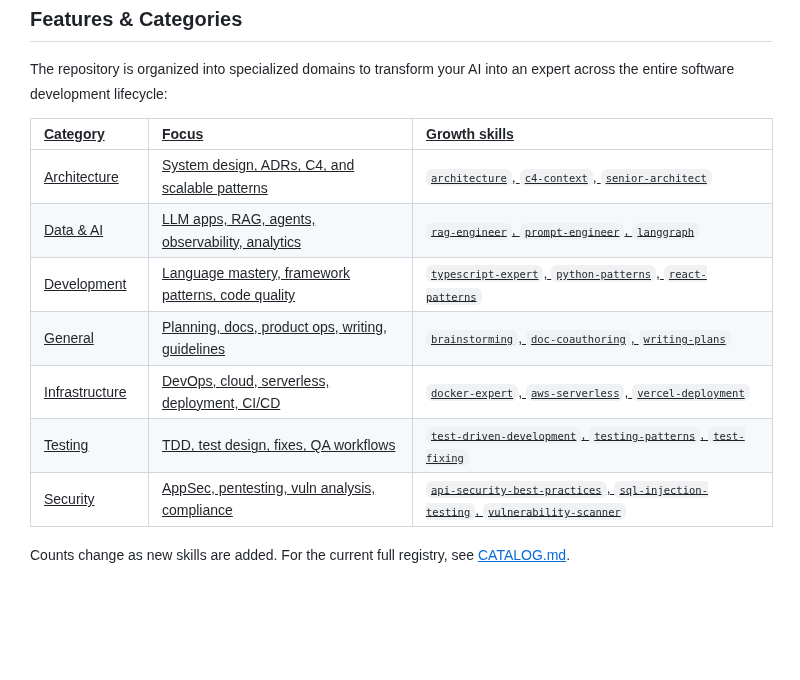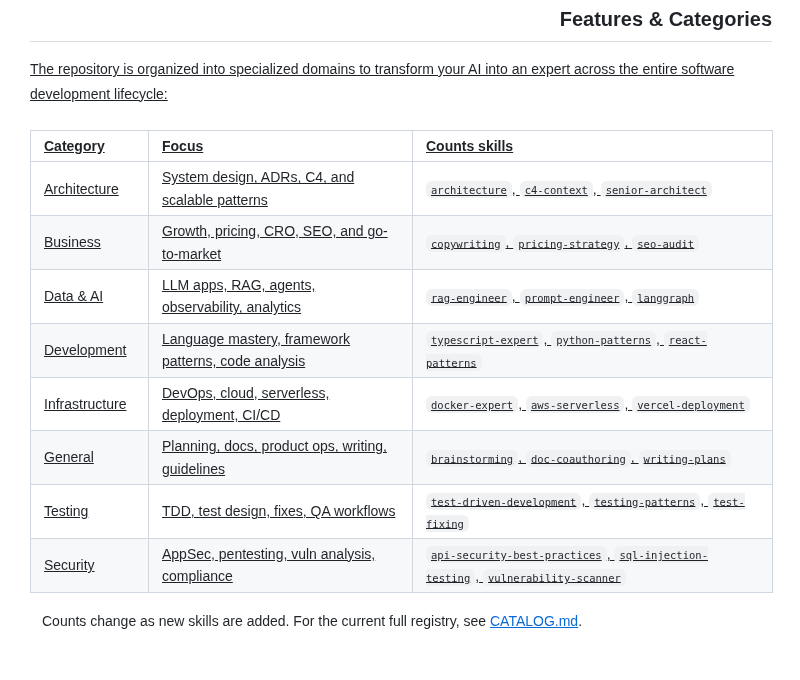--- a/index.html
+++ b/index.html
@@ -19,27 +19,25 @@
     font-size:14px;
   }
   .page{padding:6px 28px 0 30px;}
   h2.page-title{
     margin:0 0 15px 0;
     padding-bottom:8px;
     font-size:20px;
     font-weight:700;
     line-height:1.35;
     border-bottom:1px solid var(--heading-rule);
-    text-align:right;
   }
   p.intro{
-    margin:0 0 24px 0;
+    margin:0 0 12px 0;
     line-height:1.75;
     max-width:745px;
-    text-decoration:underline;
   }
   table.features-table{
     border-collapse:collapse;
     table-layout:fixed;
     width:742px;
     margin:0 0 17px 0;
   }
   col.c-cat{width:118px;}
   col.c-focus{width:264px;}
   col.c-skills{width:360px;}
@@ -56,21 +54,21 @@
   tbody tr:nth-child(even){background:var(--row-alt-bg);}
   td.cat{white-space:nowrap;}
   code.skill{
     font-family:"DejaVu Sans Mono","Liberation Mono",monospace;
     font-size:10.5px;
     background:var(--code-bg);
     padding:2.5px 5px;
     border-radius:6px;
   }
   p.footer-note{
-    margin:12px;
+    margin:0;
     line-height:1.6;
   }
   a.catalog-link{
     color:var(--link);
     text-decoration:underline;
     cursor:pointer;
   }
 </style>
 </head>
 <body>
@@ -84,53 +82,48 @@
   <table class="features-table">
     <colgroup>
       <col class="c-cat">
         <col class="c-focus">
         <col class="c-skills">
     </colgroup>
     <thead>
       <tr>
           <th>Category</th>
           <th>Focus</th>
-          <th>Counts skills</th>
+          <th>Growth skills</th>
         </tr>
     </thead>
     <tbody>
         <tr>
           <td class="cat">Architecture</td>
           <td>System design, ADRs, C4, and scalable patterns</td>
           <td><code class="skill">architecture</code>, <code class="skill">c4-context</code>, <code class="skill">senior-architect</code></td>
         </tr>
         <tr>
-          <td class="cat">Business</td>
-          <td>Growth, pricing, CRO, SEO, and go-to-market</td>
-          <td><code class="skill">copywriting</code>, <code class="skill">pricing-strategy</code>, <code class="skill">seo-audit</code></td>
-        </tr>
-        <tr>
           <td class="cat">Data &amp; AI</td>
           <td>LLM apps, RAG, agents, observability, analytics</td>
           <td><code class="skill">rag-engineer</code>, <code class="skill">prompt-engineer</code>, <code class="skill">langgraph</code></td>
         </tr>
         <tr>
           <td class="cat">Development</td>
-          <td>Language mastery, framework patterns, code analysis</td>
+          <td>Language mastery, framework patterns, code quality</td>
           <td><code class="skill">typescript-expert</code>, <code class="skill">python-patterns</code>, <code class="skill">react-patterns</code></td>
+        </tr>
+        <tr>
+          <td class="cat">General</td>
+          <td>Planning, docs, product ops, writing, guidelines</td>
+          <td><code class="skill">brainstorming</code>, <code class="skill">doc-coauthoring</code>, <code class="skill">writing-plans</code></td>
         </tr>
         <tr>
           <td class="cat">Infrastructure</td>
           <td>DevOps, cloud, serverless, deployment, CI/CD</td>
           <td><code class="skill">docker-expert</code>, <code class="skill">aws-serverless</code>, <code class="skill">vercel-deployment</code></td>
-        </tr>
-        <tr>
-          <td class="cat">General</td>
-          <td>Planning, docs, product ops, writing, guidelines</td>
-          <td><code class="skill">brainstorming</code>, <code class="skill">doc-coauthoring</code>, <code class="skill">writing-plans</code></td>
         </tr>
         <tr>
           <td class="cat">Testing</td>
           <td>TDD, test design, fixes, QA workflows</td>
           <td><code class="skill">test-driven-development</code>, <code class="skill">testing-patterns</code>, <code class="skill">test-fixing</code></td>
         </tr>
         <tr>
           <td class="cat">Security</td>
           <td>AppSec, pentesting, vuln analysis, compliance</td>
           <td><code class="skill">api-security-best-practices</code>, <code class="skill">sql-injection-testing</code>, <code class="skill">vulnerability-scanner</code></td>

